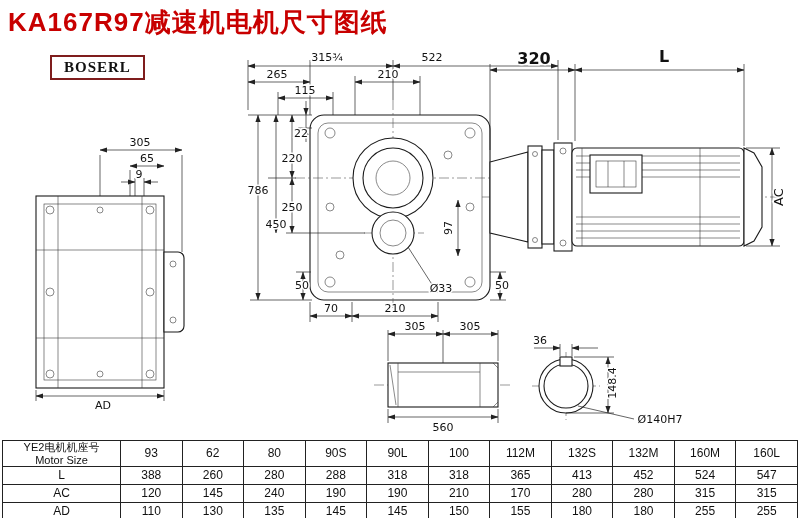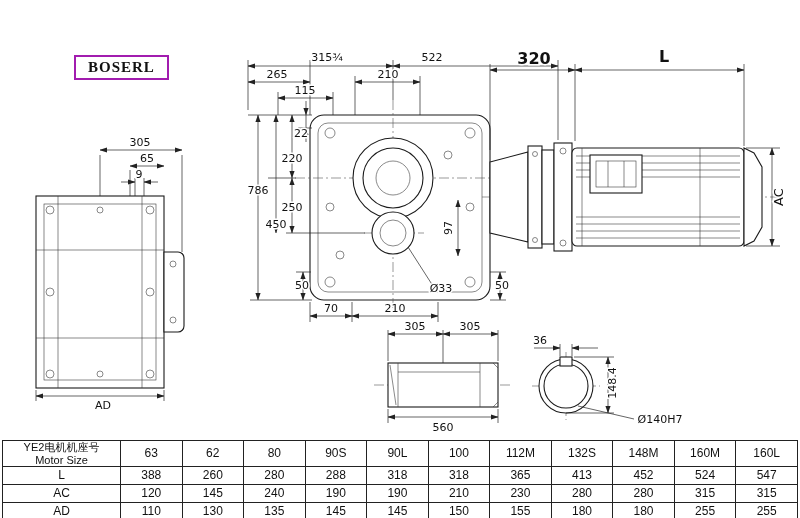--- a/index.html
+++ b/index.html
@@ -1,21 +1,21 @@
 <!DOCTYPE html>
 <html><head>
 <meta charset="utf-8">
 <style>
   *{margin:0;padding:0;box-sizing:border-box}
   html,body{width:800px;height:518px;background:#fff;overflow:hidden;
     font-family:"Liberation Sans","DejaVu Sans",sans-serif;color:#111}
   .stage{position:absolute;inset:0;width:800px;height:518px;background:#fff}
   .title{position:absolute;left:8px;top:5px;font-size:26px;font-weight:bold;
     color:#c80000;letter-spacing:1px;white-space:nowrap}
-  .brand{position:absolute;left:74px;top:55px;border:2px solid #a21caf;
+  .brand{position:absolute;left:50px;top:55px;border:2px solid #7f1d1d;
     padding:2px 12px;font-family:"Liberation Serif","DejaVu Serif",serif;
     font-weight:bold;font-size:15px;letter-spacing:1px;background:#fff}
   svg.draw{position:absolute;left:0;top:0}
   .ln{stroke:#1b1b1b;stroke-width:1.1;fill:none}
   .fw{fill:#fff}
   .thin{stroke:#3a3a3a;stroke-width:0.6;fill:none}
   .dim{stroke:#222;stroke-width:0.7;fill:none}
   .cl{stroke:#555;stroke-width:0.6;fill:none;stroke-dasharray:10 3 2 3}
   .dt{font-family:"DejaVu Sans",sans-serif;font-size:11px;fill:#111;
     text-anchor:middle;paint-order:stroke;stroke:#fff;stroke-width:3px}
@@ -26,20 +26,21 @@
   .size-table th,.size-table td{border:1px solid #222;font-weight:normal;
     font-size:12px;padding:0;height:18px;line-height:1.15;overflow:hidden}
   .size-table tr.hd th{height:26px}
   .size-table .corner{width:118px;font-size:11px}
 </style>
 </head>
 <body>
 
 <div class="stage">
 
+  <div class="title">KA167R97减速机电机尺寸图纸</div>
   <div class="brand">BOSERL</div>
 
   <svg class="draw" width="800" height="440" viewBox="0 0 800 440">
     <defs>
       <marker id="a1" viewBox="0 0 10 10" refX="9.5" refY="5" markerWidth="11" markerHeight="11" orient="auto-start-reverse">
           <path d="M0,1.5 L10,5 L0,8.5 Z" fill="#222"></path>
         </marker>
     </defs>
 
     <g>
@@ -248,29 +249,29 @@
     </g>
   </svg>
 
   <table class="size-table">
     <tbody>
         <tr class="hd">
       <th class="corner">
         <div>YE2电机机座号</div>
         <div>Motor Size</div>
       </th>
-      <th>63</th>
+      <th>93</th>
       <th>62</th>
       <th>80</th>
       <th>90S</th>
       <th>90L</th>
       <th>100</th>
       <th>112M</th>
       <th>132S</th>
-      <th>148M</th>
+      <th>132M</th>
       <th>160M</th>
       <th>160L</th>
     </tr>
     <tr>
       <td>L</td>
       <td>388</td>
       <td>260</td>
       <td>280</td>
       <td>288</td>
       <td>318</td>
@@ -282,21 +283,21 @@
       <td>547</td>
     </tr>
     <tr>
       <td>AC</td>
       <td>120</td>
       <td>145</td>
       <td>240</td>
       <td>190</td>
       <td>190</td>
       <td>210</td>
-      <td>230</td>
+      <td>170</td>
       <td>280</td>
       <td>280</td>
       <td>315</td>
       <td>315</td>
     </tr>
     <tr>
       <td>AD</td>
       <td>110</td>
       <td>130</td>
       <td>135</td>

